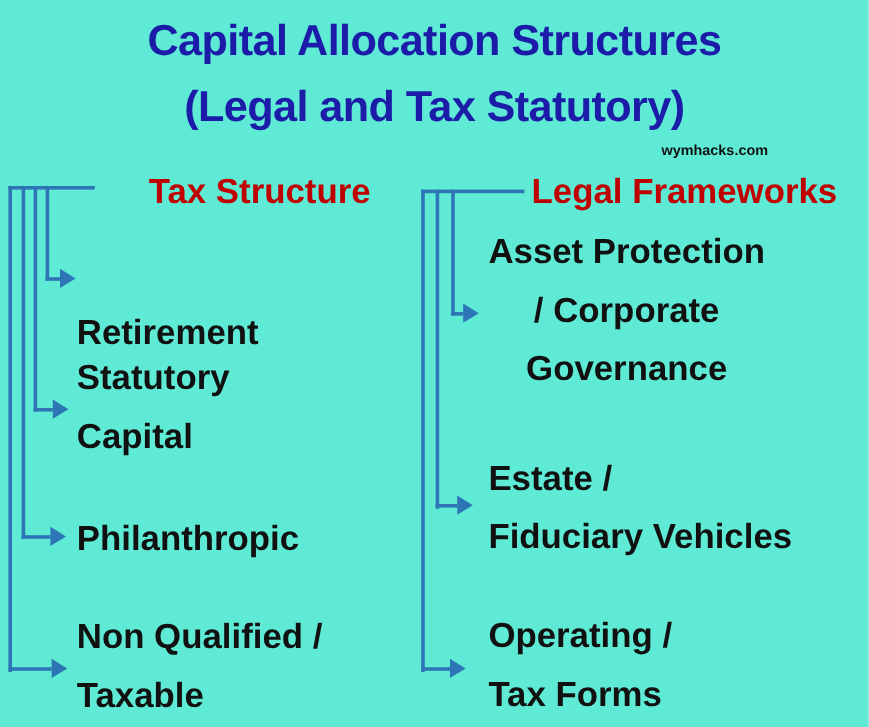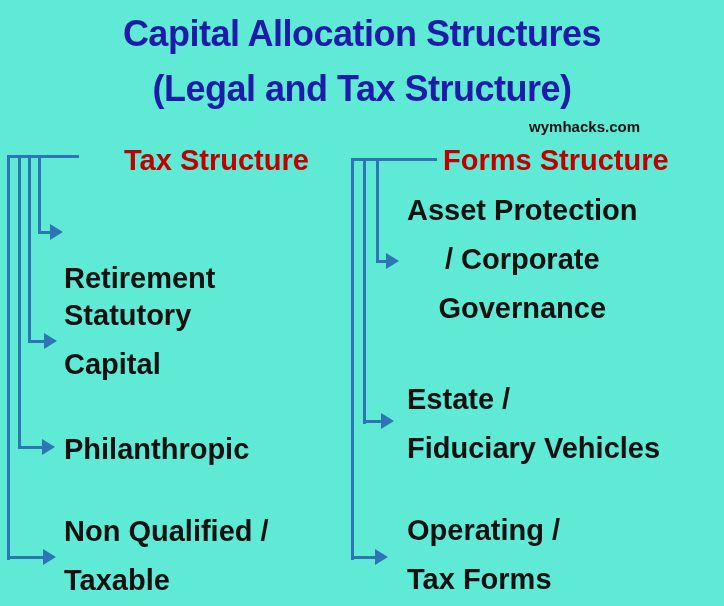--- a/index.html
+++ b/index.html
@@ -26,21 +26,21 @@
     font-size: 36px;
     line-height: 55px;
     letter-spacing: -0.5px;
   }
   .watermark {
     position: absolute;
     top: 118px;
     right: 84px;
     color: #111111;
     font-weight: bold;
-    font-size: 15px;
+    font-size: 12px;
   }
   .tree-heading {
     position: absolute;
     color: #c00000;
     font-weight: bold;
     font-size: 29px;
     white-space: nowrap;
   }
   .heading-tax   { left: 84px;  top: 144px; margin-left: 40px; }
   .heading-legal { left: 443px; top: 144px; }
@@ -72,21 +72,21 @@
     border-left: 13px solid #2e75b6;
   }
 </style>
 </head>
 <body>
 
 <div class="canvas">
 
   <div class="title">
     <div>Capital Allocation Structures</div>
-    <div>(Legal and Tax Structure)</div>
+    <div>(Legal and Tax Statutory)</div>
   </div>
 
   <div class="watermark">wymhacks.com</div>
 
   <div class="tree-heading heading-tax">Tax Structure</div>
 
   <div class="hline" style="left:7px;  top:155px; width:72px;  height:3px;"></div>
   <div class="vline" style="left:7px;  top:155px; width:3px;   height:405px;"></div>
   <div class="vline" style="left:18px; top:155px; width:3px;   height:294px;"></div>
   <div class="vline" style="left:28px; top:155px; width:3px;   height:188px;"></div>
@@ -104,21 +104,21 @@
   <div class="hline" style="left:7px; top:556px; width:36px; height:3px;"></div>
   <div class="arrowhead" style="left:43px; top:549px;"></div>
 
   <div class="tree-item item-retirement">Retirement</div>
   <div class="tree-item item-statutory">Statutory
 Capital</div>
   <div class="tree-item item-philanthropic">Philanthropic</div>
   <div class="tree-item item-nonqualified">Non Qualified /
 Taxable</div>
 
-  <div class="tree-heading heading-legal">Forms Structure</div>
+  <div class="tree-heading heading-legal">Legal Frameworks</div>
 
   <div class="hline" style="left:351px; top:158px; width:86px; height:3px;"></div>
   <div class="vline" style="left:351px; top:158px; width:3px; height:402px;"></div>
   <div class="vline" style="left:363px; top:158px; width:3px; height:266px;"></div>
   <div class="vline" style="left:376px; top:158px; width:3px; height:105px;"></div>
 
   <div class="hline" style="left:376px; top:260px; width:10px; height:3px;"></div>
   <div class="arrowhead" style="left:386px; top:253px;"></div>
 
   <div class="hline" style="left:363px; top:420px; width:18px; height:3px;"></div>

